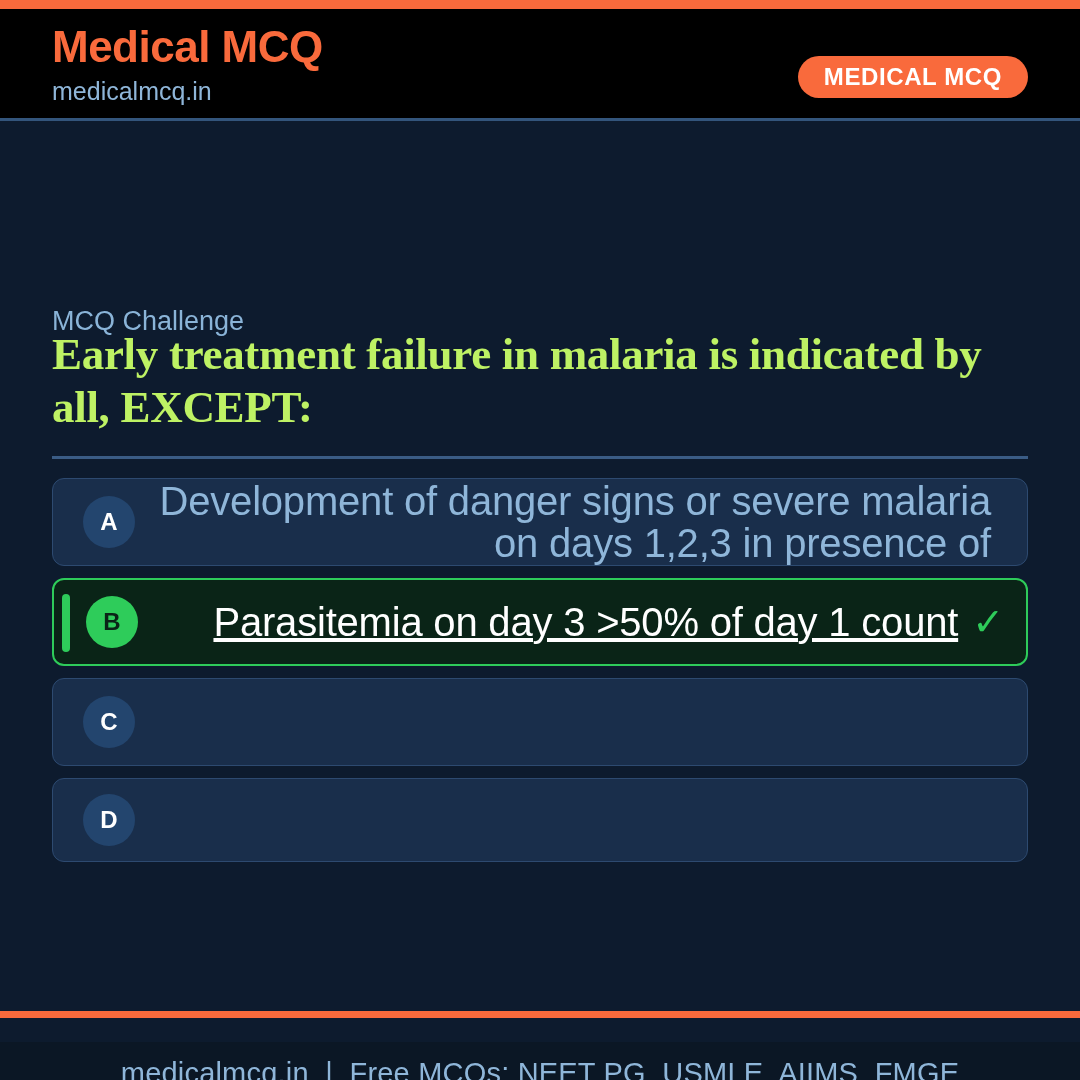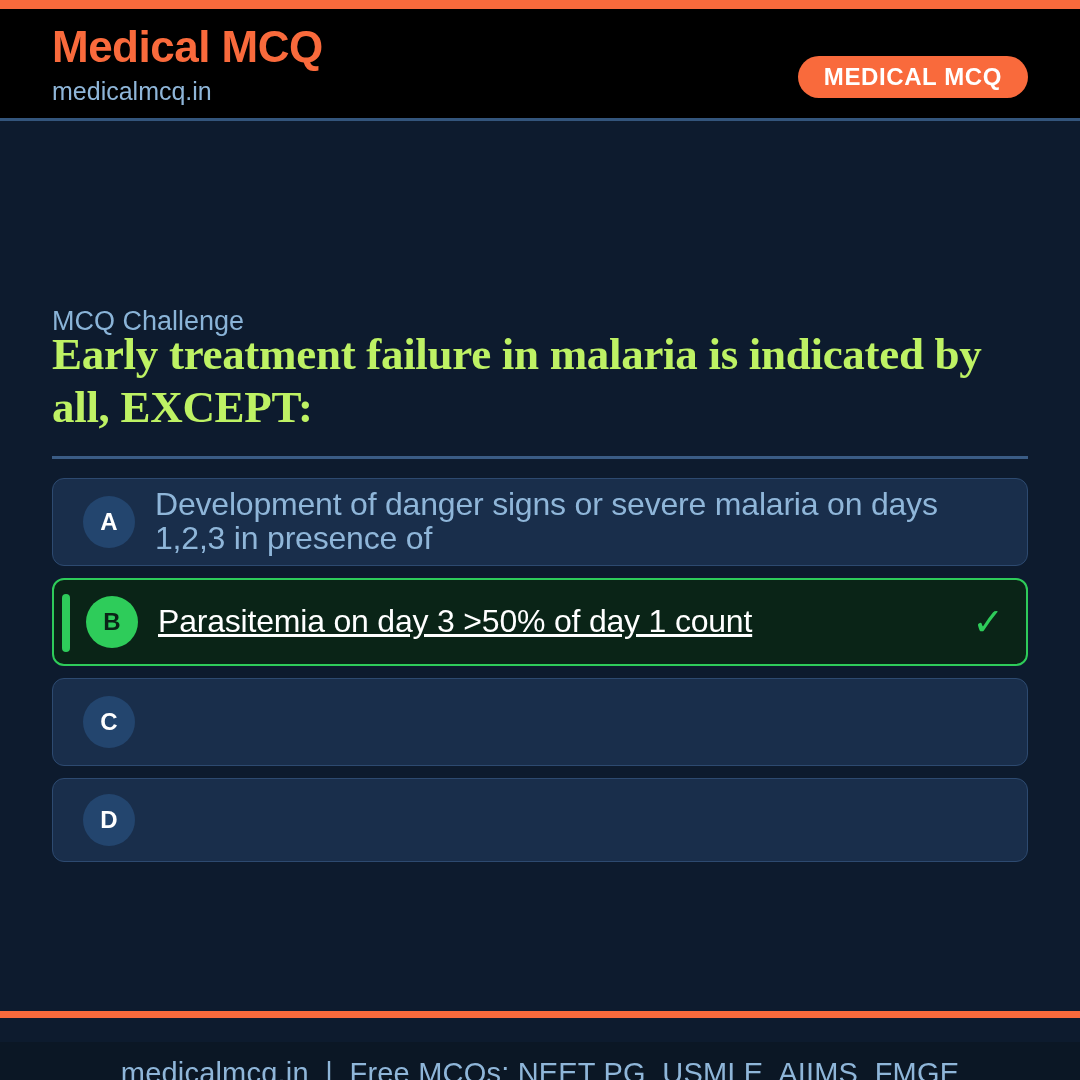--- a/index.html
+++ b/index.html
@@ -162,24 +162,25 @@
     margin-left: 10px;
     margin-right: 20px;
   }
   .option.correct .opt-badge {
     background: #2ecc5a;
     color: #0a2417;
     margin-left: 12px;
   }
   .opt-text {
     flex: 1 1 auto;
-    font-size: 32px;
+    font-size: 40px;
     color: #8fb6d9;
     line-height: 1.06;
     letter-spacing: -0.2px;
+    text-align: right;
   }
   .option.correct .opt-text {
     color: #ffffff;
     text-decoration: underline;
   }
   .check {
     flex: 0 0 auto;
     font-size: 38px;
     color: #2ecc5a;
     line-height: 1;

